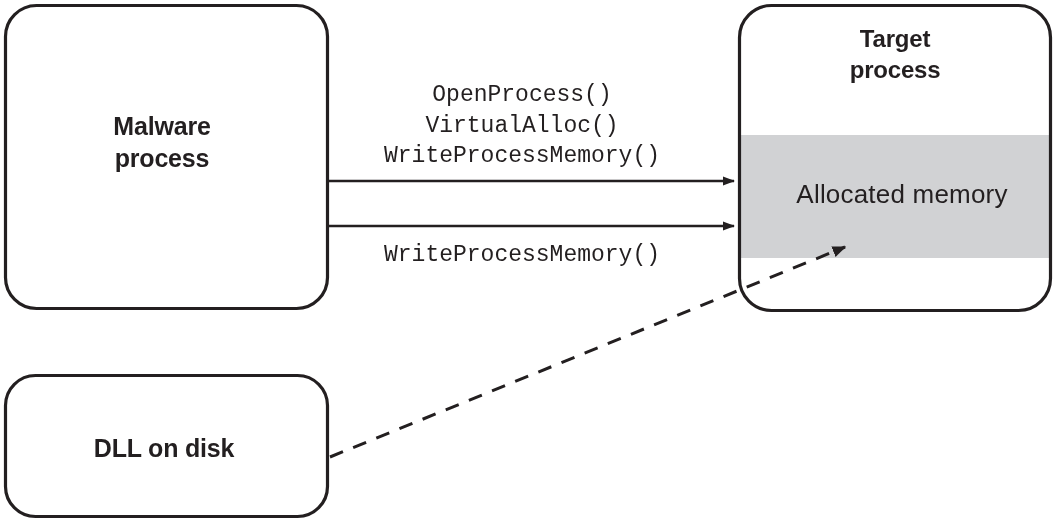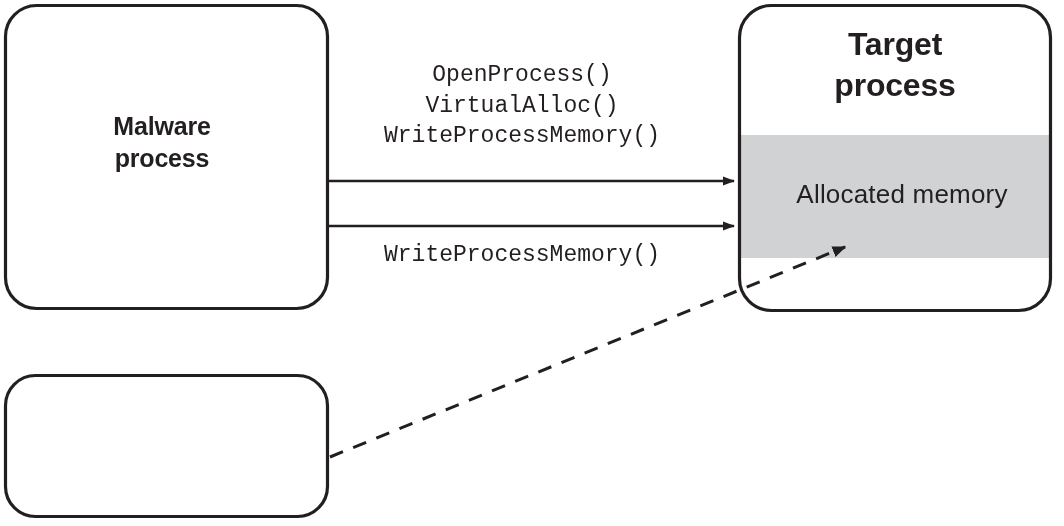--- a/index.html
+++ b/index.html
@@ -40,21 +40,21 @@
   #malware-label {
     left: 0px;
     top: 110px;
     width: 324px;
     font-size: 25px;
   }
   #target-label {
     left: 738px;
     top: 24px;
     width: 314px;
-    font-size: 32px;
+    font-size: 24px;
   }
   #dll-label {
     left: 0px;
     top: 432px;
     width: 328px;
     font-size: 25px;
   }
   #allocated-label {
     position: absolute;
     left: 738px;
@@ -73,21 +73,21 @@
     color: #231f20;
     font-family: "Liberation Mono", monospace;
     font-size: 23px;
     line-height: 1.33;
     text-align: center;
     white-space: pre-line;
     pointer-events: none;
   }
   #api-label-top {
     left: 336px;
-    top: 60px;
+    top: 80px;
     width: 372px;
   }
   #api-label-bottom {
     left: 336px;
     top: 240px;
     width: 372px;
   }
 </style>
 </head>
 <body>
@@ -125,20 +125,21 @@
   </svg>
 
   <div class="box-label" id="malware-label">Malware
 process</div>
 
   <div class="box-label" id="target-label">Target
 process</div>
 
   <div id="allocated-label">Allocated memory</div>
 
+  <div class="box-label" id="dll-label">DLL on disk</div>
 
   <div class="api-label" id="api-label-top">OpenProcess()
 VirtualAlloc()
 WriteProcessMemory()</div>
 
   <div class="api-label" id="api-label-bottom">WriteProcessMemory()</div>
 
 </div>
 
 </body></html>

